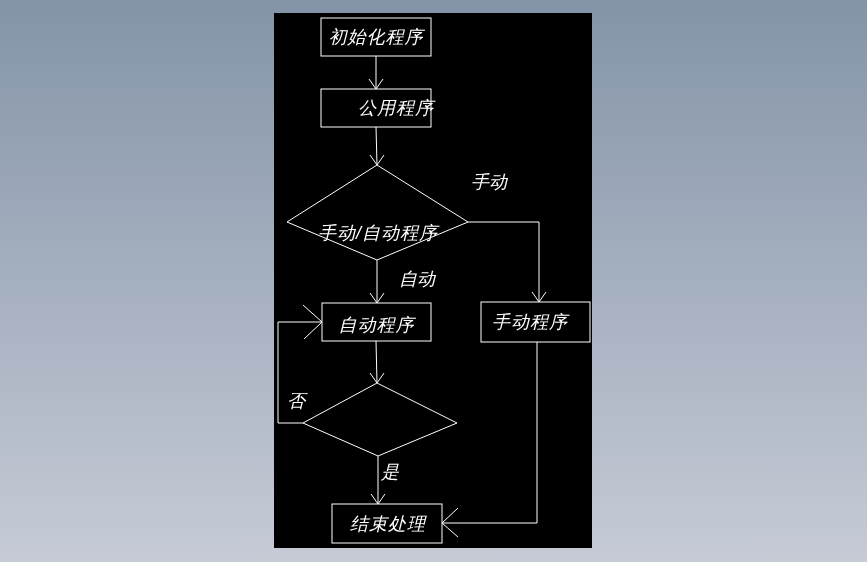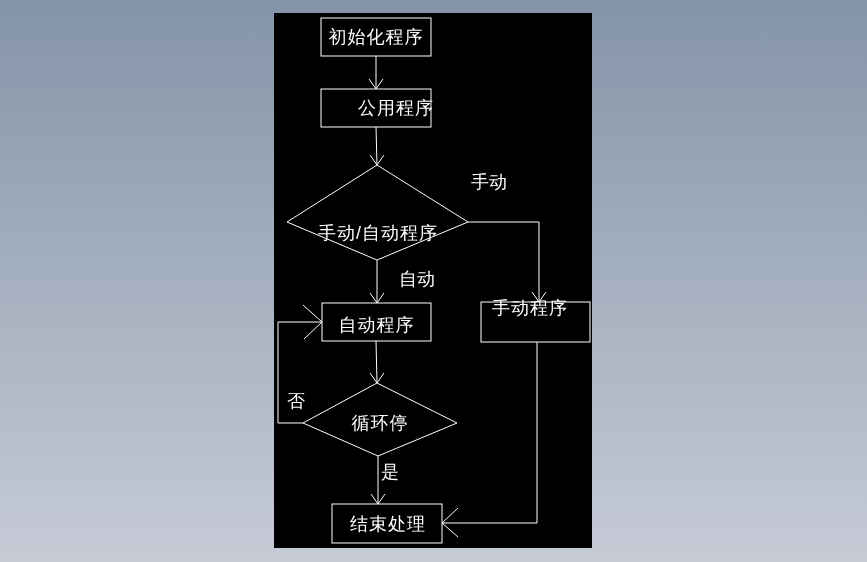--- a/index.html
+++ b/index.html
@@ -19,21 +19,21 @@
   .panel{
     position:absolute;left:274px;top:13px;width:318px;height:535px;
     background:var(--panel);
   }
   .panel svg{position:absolute;left:0;top:0;}
   .panel svg rect,.panel svg polygon{fill:none;stroke:var(--line);stroke-width:1;}
   .panel svg polyline,.panel svg line{fill:none;stroke:var(--line);stroke-width:1;}
   .lbl{
     position:absolute;color:var(--text);font-size:18px;line-height:1;
     display:flex;align-items:center;justify-content:center;
-    white-space:nowrap;letter-spacing:1px;
+    white-space:nowrap;letter-spacing:1px;font-style:italic;
   }
   .lbl.edge{justify-content:flex-start;letter-spacing:0;}
 </style>
 </head>
 <body>
 
 <div class="stage">
   <div class="panel">
 
     <svg width="318" height="535" viewBox="0 0 318 535">
@@ -69,22 +69,21 @@
       <polyline points="29,292 48,309 30,326"></polyline>
 
       <polyline points="263,329 263,510 168,510"></polyline>
       <polyline points="184,495 168,510 184,524"></polyline>
     </svg>
 
     <div class="lbl" style="left:47px;top:5px;width:110px;height:38px;">初始化程序</div>
     <div class="lbl" style="left:47px;top:76px;width:110px;height:38px;padding-left:40px;">公用程序</div>
     <div class="lbl" style="left:13px;top:197px;width:182px;height:26px;margin-top:10px;">手动/自动程序</div>
     <div class="lbl" style="left:48px;top:290px;width:109px;height:44px;">自动程序</div>
-    <div class="lbl" style="left:207px;top:275px;width:98px;height:40px;">手动程序</div>
-    <div class="lbl" style="left:29px;top:398px;width:154px;height:24px;">循环停</div>
+    <div class="lbl" style="left:207px;top:289px;width:98px;height:40px;">手动程序</div>
     <div class="lbl" style="left:58px;top:491px;width:112px;height:39px;">结束处理</div>
 
     <div class="lbl edge" style="left:197px;top:159px;width:44px;height:20px;">手动</div>
     <div class="lbl edge" style="left:125px;top:256px;width:44px;height:20px;text-align:right;">自动</div>
     <div class="lbl edge" style="left:13px;top:378px;width:24px;height:20px;">否</div>
     <div class="lbl edge" style="left:107px;top:449px;width:24px;height:20px;">是</div>
 
   </div>
 </div>
 

